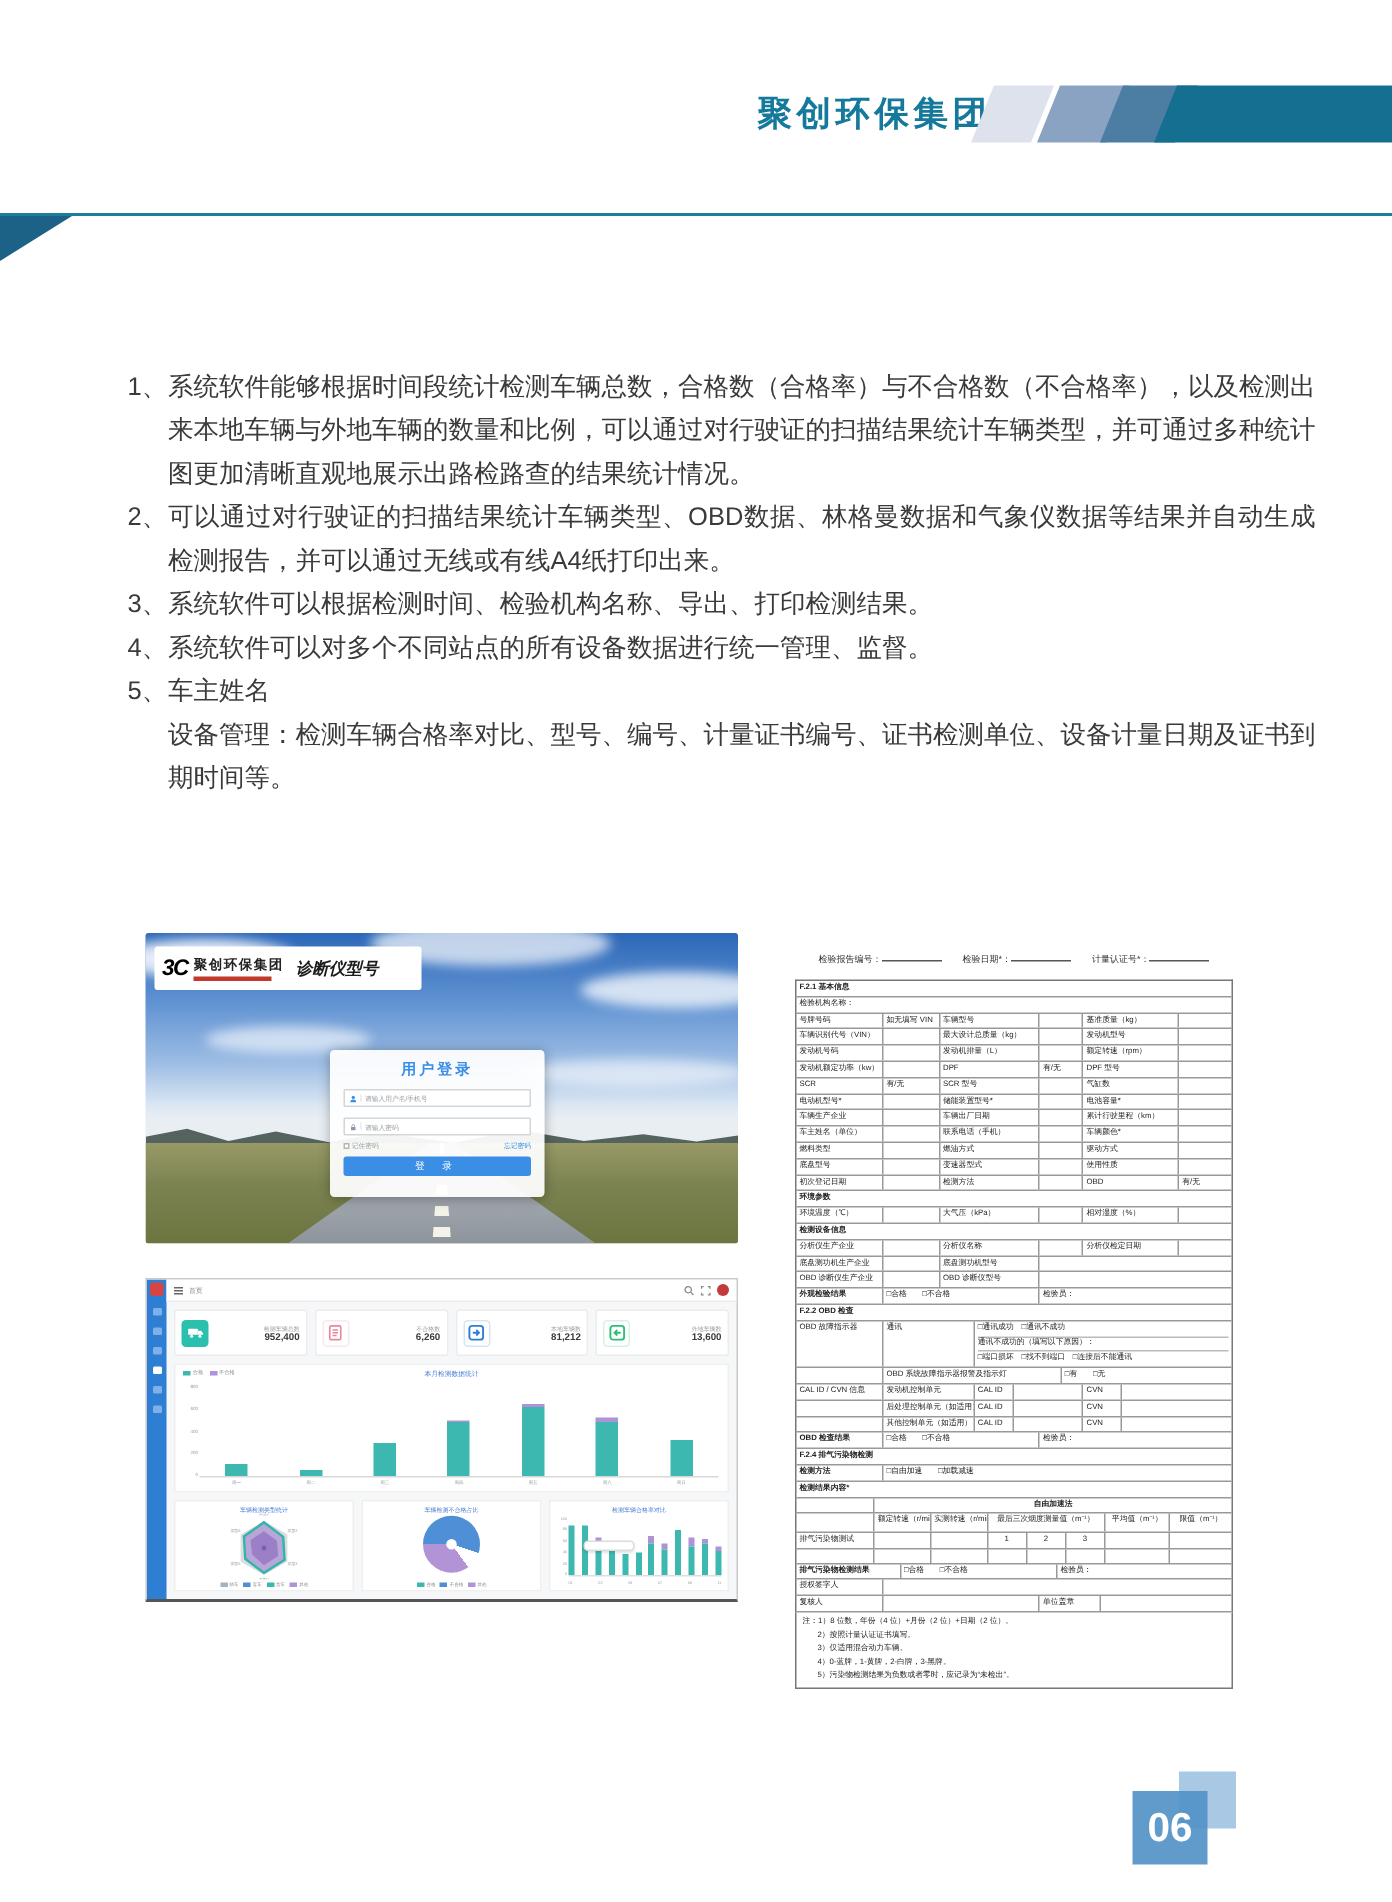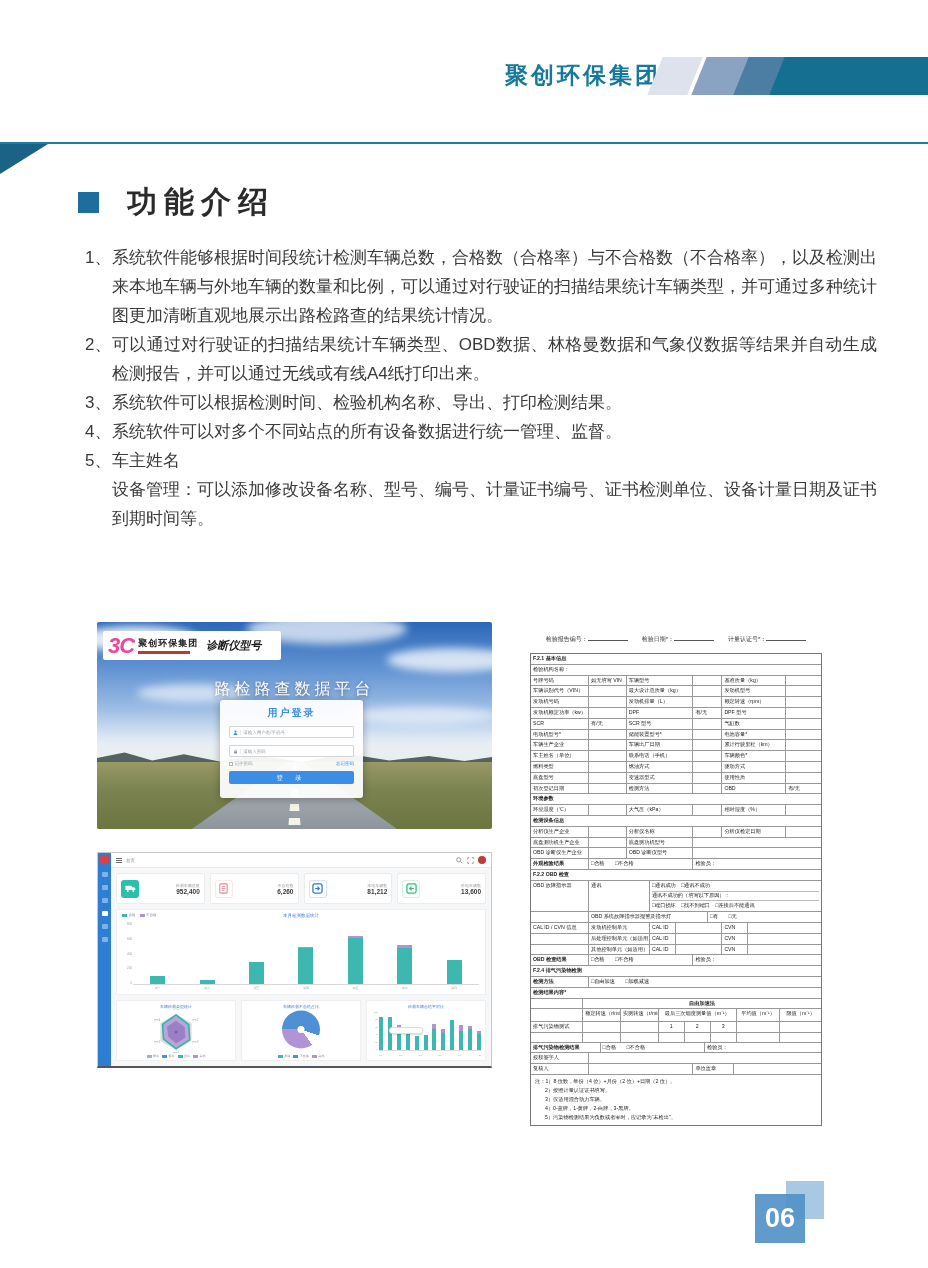--- a/index.html
+++ b/index.html
@@ -33,21 +33,21 @@
   .login-shot { position:absolute; left:97px; top:622px; width:395px; height:207px; overflow:hidden; border-radius:2px;
     background:linear-gradient(180deg,#2c67b8 0%,#5f92d2 22%,#9dbde4 42%,#dde8f3 56%,#e9eef3 60%); }
   .cloud { position:absolute; background:#fff; border-radius:50%; filter:blur(4px); opacity:.85; }
   .mountains { position:absolute; left:0; right:0; top:126px; height:18px; background:#55635f;
     clip-path:polygon(0 100%,0 55%,7% 25%,14% 70%,22% 35%,31% 75%,40% 40%,52% 78%,63% 30%,74% 70%,84% 45%,93% 72%,100% 50%,100% 100%); }
   .ground { position:absolute; left:0; right:0; bottom:0; height:67px; background:linear-gradient(180deg,#989a66 0%,#7c8352 40%,#6b753f 100%); }
   .road { position:absolute; inset:0; background:linear-gradient(180deg,#b9bec4,#8d949b); clip-path:polygon(48% 0,52% 0,76% 100%,24% 100%); }
   .road-line { position:absolute; inset:0; clip-path:polygon(49.7% 0,50.3% 0,51.6% 100%,48.4% 100%);
     background:repeating-linear-gradient(180deg,#f3f3e9 0 7px,transparent 7px 14px); }
   .logo-plate { position:absolute; left:6px; top:9px; width:178px; height:29px; background:#fff; border-radius:2px; display:flex; align-items:center; padding:0 5px; gap:4px; }
-  .logo-mark { font-size:22px; font-weight:bold; color:#ec4899; font-style:italic; letter-spacing:-1px; }
+  .logo-mark { font-size:15px; font-weight:bold; color:#000000; font-style:italic; letter-spacing:-1px; }
   .logo-col { display:flex; flex-direction:column; }
   .logo-name { font-size:9px; font-weight:bold; color:#222; letter-spacing:1px; }
   .logo-red { width:52px; height:3px; background:#c03a2b; margin-top:1px; }
   .slogan { font-family:"DejaVu Serif", serif; font-style:italic; font-weight:bold; font-size:11px; color:#1c1c1c; margin-left:4px; white-space:nowrap; }
   .plat-title { position:absolute; left:0; right:0; top:57px; text-align:center; color:#fff; font-size:16px; letter-spacing:4px; text-shadow:0 1px 4px rgba(20,40,80,.55); }
   .login-card { position:absolute; left:123px; top:78px; width:143px; height:98px; background:rgba(255,255,255,.93); border-radius:3px; box-shadow:0 1px 8px rgba(0,0,0,.3); padding:6px 9px; }
   .lc-title { text-align:center; color:#3a8ee6; font-size:10px; font-weight:bold; letter-spacing:2px; margin-bottom:6px; }
   .lc-input { height:12px; border:1px solid #d5d5d5; background:#fff; border-radius:1px; display:flex; align-items:center; font-size:4.5px; color:#9aa0a6; padding:0 3px; gap:2px; margin-bottom:7px; }
   .lc-ico { width:5px; height:5px; flex:0 0 5px; }
   .lc-sep { color:#d0d0d0; font-size:5px; }
@@ -130,24 +130,20 @@
   <div class="company">聚创环保集团</div>
   <div class="stripes">
     <div class="stripe s1"></div>
     <div class="stripe s2"></div>
     <div class="stripe s3"></div>
     <div class="stripe s4"></div>
   </div>
   <div class="header-line"></div>
   <div class="corner-tri"></div>
 
-  <div class="sec">
-    <div class="bullet"></div>
-    <div class="t">功能介绍</div>
-  </div>
 
   <div class="features">
       <div class="f-item">
         <div class="f-num">1、</div>
         <div class="f-text">系统软件能够根据时间段统计检测车辆总数，合格数（合格率）与不合格数（不合格率），以及检测出来本地车辆与外地车辆的数量和比例，可以通过对行驶证的扫描结果统计车辆类型，并可通过多种统计图更加清晰直观地展示出路检路查的结果统计情况。</div>
       </div>
       <div class="f-item">
         <div class="f-num">2、</div>
         <div class="f-text">可以通过对行驶证的扫描结果统计车辆类型、OBD数据、林格曼数据和气象仪数据等结果并自动生成检测报告，并可以通过无线或有线A4纸打印出来。</div>
       </div>
@@ -156,21 +152,21 @@
         <div class="f-text">系统软件可以根据检测时间、检验机构名称、导出、打印检测结果。</div>
       </div>
       <div class="f-item">
         <div class="f-num">4、</div>
         <div class="f-text">系统软件可以对多个不同站点的所有设备数据进行统一管理、监督。</div>
       </div>
       <div class="f-item">
         <div class="f-num">5、</div>
         <div class="f-text">车主姓名</div>
       </div>
-      <div class="f-sub">设备管理：可以添加修改设备名称、型号、编号、计量证书编号、证书检测单位、设备计量日期及证书到期时间等。</div>
+      <div class="f-sub">设备管理：检测车辆合格率对比、型号、编号、计量证书编号、证书检测单位、设备计量日期及证书到期时间等。</div>
     </div>
 
   <div class="login-shot">
     <div class="cloud" style="left:-20px;top:4px;width:120px;height:26px"></div>
     <div class="cloud" style="left:150px;top:-8px;width:160px;height:30px;opacity:.7"></div>
     <div class="cloud" style="left:290px;top:26px;width:130px;height:24px;opacity:.75"></div>
     <div class="cloud" style="left:40px;top:62px;width:110px;height:18px;opacity:.6"></div>
     <div class="cloud" style="left:250px;top:84px;width:150px;height:18px;opacity:.55"></div>
     <div class="mountains"></div>
     <div class="ground">
@@ -178,21 +174,20 @@
       <div class="road-line"></div>
     </div>
     <div class="logo-plate">
       <span class="logo-mark">3C</span>
       <span class="logo-col">
         <span class="logo-name">聚创环保集团</span>
         <span class="logo-red"></span>
       </span>
       <span class="slogan">诊断仪型号</span>
     </div>
-    <div class="plat-title">路检路查数据平台</div>
     <div class="login-card">
       <div class="lc-title">用户登录</div>
       <div class="lc-input">
         <svg class="lc-ico" viewBox="0 0 10 10">
             <circle cx="5" cy="3.2" r="2.2" fill="#3a8ee6"></circle>
             <path d="M1 10 a4 4 0 0 1 8 0z" fill="#3a8ee6"></path>
           </svg>
         <span class="lc-sep">|</span>
         <span>请输入用户名/手机号</span>
       </div>

